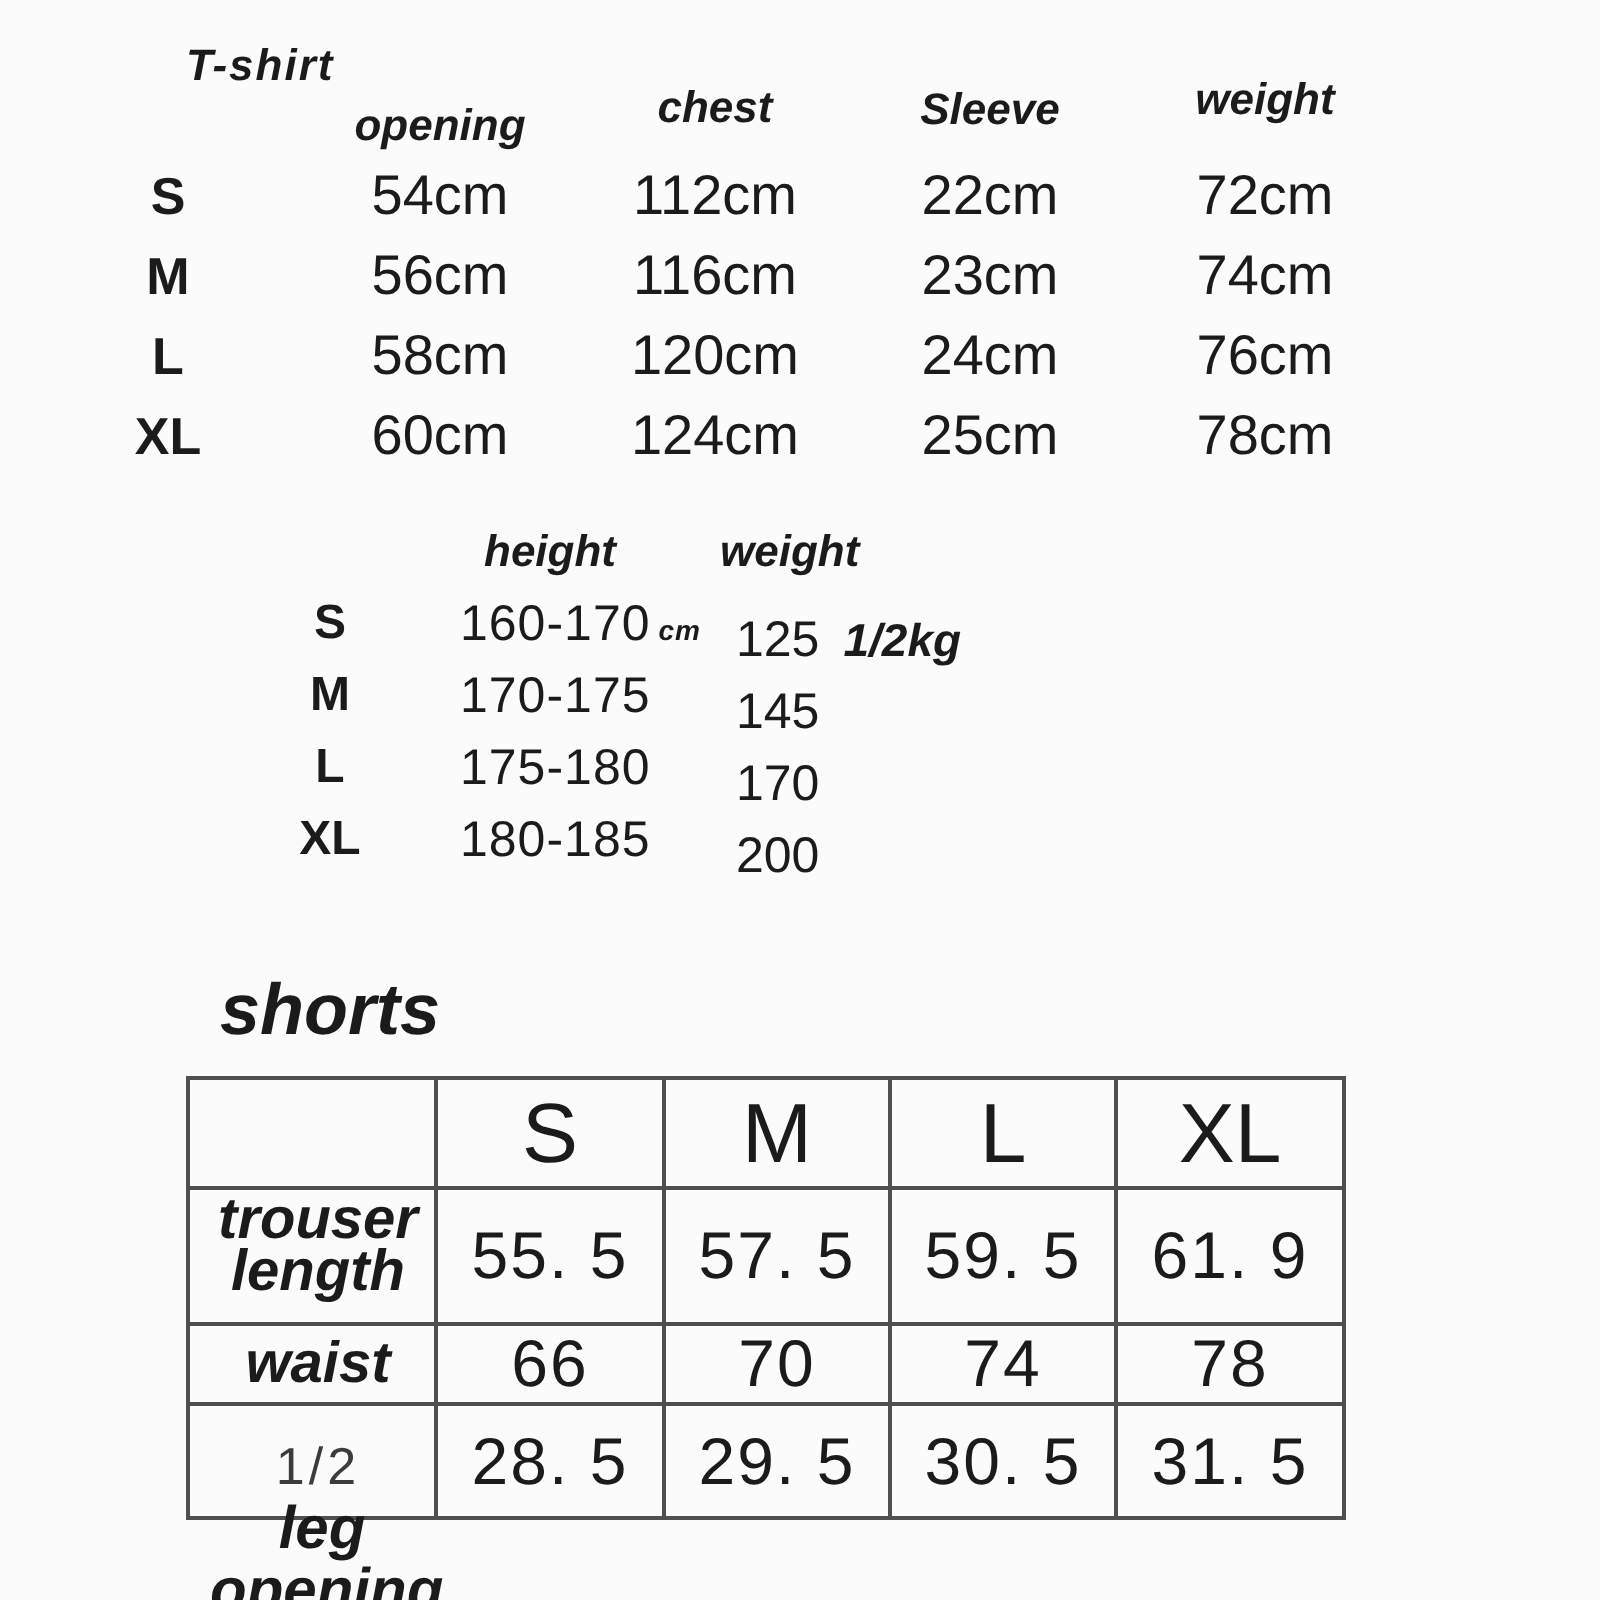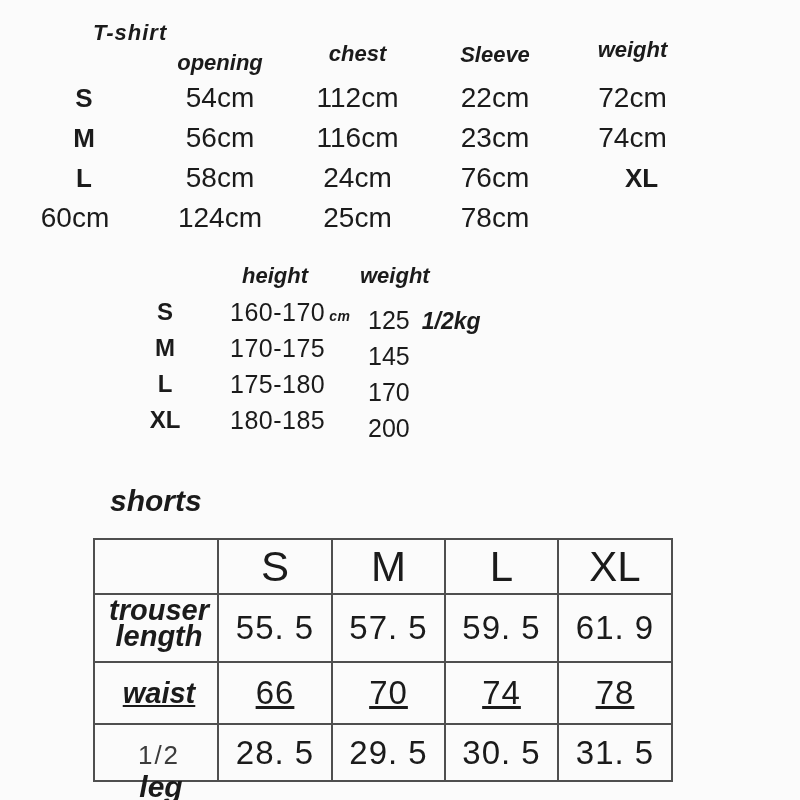--- a/index.html
+++ b/index.html
@@ -50,33 +50,33 @@
   .fh-weight { justify-self:start; left:-5px; }
   .fsize { justify-self:center; font-size:24px; font-weight:600; }
   .fheight { justify-self:start; padding-left:5px; font-size:25px; letter-spacing:0.5px; }
   .fweight { justify-self:start; padding-left:3px; font-size:25px;margin-top:17px; }
   .funit-h { font-style:italic; font-weight:bold; font-size:14px; margin-left:4px; }
   .funit-w { font-style:italic; font-weight:bold; font-size:23px; margin-left:12px; }
 
   
   .shorts-title {
     position:absolute; left:110px; top:484px;
-    font-size:30px; font-weight:bold; font-style:italic;
+    font-size:36px; font-weight:bold; font-style:italic;
   }
   .shorts-table {
     position:absolute; left:93px; top:538px;
     border-collapse:collapse; table-layout:fixed;
   }
   .shorts-table td {
     border:2px solid #4f4f4f;
     text-align:center; vertical-align:middle;
   }
   .st-head td { height:55px; font-size:42px; }
   .r-trouser td { height:57px; }
-  .r-waist td { height:62px;text-decoration:underline; }
+  .r-waist td { height:40px; }
   .r-leg td { height:57px; }
   .st-val { font-size:33px; letter-spacing:1px; }
   .c-label { text-align:left; padding-left:6px; }
   .lbl { font-style:italic; font-weight:bold; font-size:29px; }
   .trouser-wrap { height:66px; overflow:visible; line-height:26px; padding-top:2px;
                   font-style:italic; font-weight:bold; font-size:29px; }
   .leg-cell { vertical-align:top; }
   .leg-wrap { height:44px; overflow:visible; padding-top:4px; }
   .frac { display:inline-block; vertical-align:top; padding-top:5px;
           font-size:26px; font-weight:400; color:#3c3c3c; letter-spacing:2px; }
@@ -104,20 +104,21 @@
     <div class="mval">72cm</div>
 
     <div class="msize">M</div>
     <div class="mval">56cm</div>
     <div class="mval">116cm</div>
     <div class="mval">23cm</div>
     <div class="mval">74cm</div>
 
     <div class="msize">L</div>
     <div class="mval">58cm</div>
+    <div class="mval">120cm</div>
     <div class="mval">24cm</div>
     <div class="mval">76cm</div>
 
     <div class="msize">XL</div>
     <div class="mval">60cm</div>
     <div class="mval">124cm</div>
     <div class="mval">25cm</div>
     <div class="mval">78cm</div>
   </div>
 

